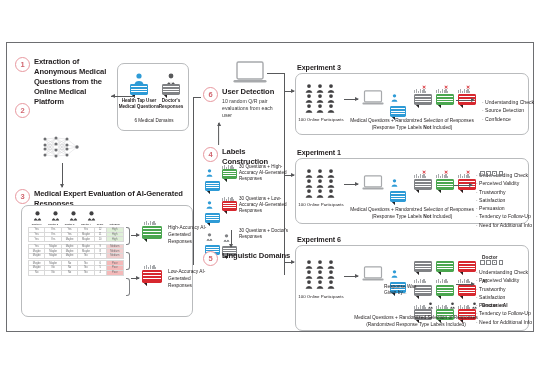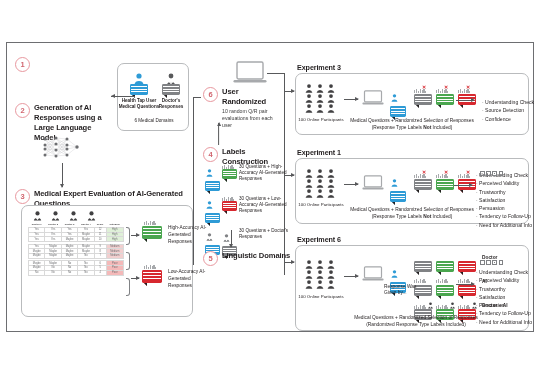--- a/index.html
+++ b/index.html
@@ -55,25 +55,25 @@
   .chk.on::after{content:"";position:absolute;left:0.9px;top:0.9px;right:0.9px;bottom:0.9px;background:#808285;}
   .xm{position:absolute;font-size:5px;color:#d7282f;font-weight:bold;line-height:1;}
 </style>
 </head>
 <body>
 
 <div class="figure">
 
   <div class="step-row" style="position:absolute;left:8px;top:14px;width:96px;">
     <div class="step-num">1</div>
+    <div class="step-title">Extraction of Anonymous Medical Questions from the Online Medical Platform</div>
   </div>
 
   <div class="step-row" style="position:absolute;left:8px;top:60px;width:96px;">
     <div class="step-num">2</div>
-    <div class="step-title">Generation of AI Responses using a Large Language Model</div>
   </div>
 
   <div class="nn" style="position:absolute;left:32px;top:92px;width:46px;height:24px;">
     <svg width="46" height="24" viewBox="0 0 46 24" style="position:absolute;left:0;top:0;">
       <g stroke="#c7c9cb" stroke-width="0.35" fill="none">
         <path d="M6,4 L17,3 M6,4 L17,9 M6,4 L17,15 M6,4 L17,21 M6,10 L17,3 M6,10 L17,9 M6,10 L17,15 M6,10 L17,21 M6,14 L17,3 M6,14 L17,9 M6,14 L17,15 M6,14 L17,21 M6,20 L17,3 M6,20 L17,9 M6,20 L17,15 M6,20 L17,21"></path>
         <path d="M17,3 L28,4 M17,3 L28,10 M17,3 L28,14 M17,3 L28,20 M17,9 L28,4 M17,9 L28,10 M17,9 L28,14 M17,9 L28,20 M17,15 L28,4 M17,15 L28,10 M17,15 L28,14 M17,15 L28,20 M17,21 L28,4 M17,21 L28,10 M17,21 L28,14 M17,21 L28,20"></path>
         <path d="M28,4 L38,12 M28,10 L38,12 M28,14 L38,12 M28,20 L38,12"></path>
       </g>
       <g fill="#6d6e71">
@@ -130,21 +130,21 @@
     <div class="capn" style="position:absolute;left:0;top:54px;width:72px;">6 Medical Domains</div>
   </div>
 
   <div class="arrow-h rev" style="left:104px;top:53px;width:24px;"></div>
 
   <div class="line" style="left:186px;top:54px;width:1.1px;height:46px;"></div>
   <div class="line" style="left:186px;top:54px;width:8px;height:1.1px;"></div>
 
   <div class="step-row" style="position:absolute;left:8px;top:146px;width:190px;">
     <div class="step-num">3</div>
-    <div class="step-title">Medical Expert Evaluation of AI-Generated Questions</div>
+    <div class="step-title">Medical Expert Evaluation of AI-Generated Responses</div>
   </div>
 
   <div class="rbox" style="position:absolute;left:14px;top:162px;width:172px;height:112px;">
 
     <div style="position:absolute;left:10px;top:5px;display:flex;gap:7px;">
       <svg width="11" height="10" viewBox="0 0 11 10">
           <circle cx="5.5" cy="2.4" r="2.1" fill="#414042"></circle>
           <path d="M1.8,9.6 a3.8,3.6 0 0 1 7.4,0 z" fill="#414042"></path>
           <rect x="4.9" y="5.6" width="1.2" height="3.2" fill="#fff"></rect>
           <rect x="3.9" y="6.6" width="3.2" height="1.2" fill="#fff"></rect>
@@ -310,21 +310,21 @@
 
   <div style="position:absolute;left:226px;top:18px;">
     <svg width="34" height="24" viewBox="0 0 34 24">
       <rect x="4" y="1" width="26" height="17" rx="1.4" fill="none" stroke="#a7a9ac" stroke-width="1.4"></rect>
       <rect x="0.5" y="19" width="33" height="2.6" rx="1.3" fill="#a7a9ac"></rect>
     </svg>
   </div>
   <div class="step-row" style="position:absolute;left:196px;top:44px;width:76px;">
     <div class="step-num">6</div>
     <div>
-      <div class="step-title">User Randomized</div>
+      <div class="step-title">User Detection</div>
       <div class="sub" style="width:62px;margin-top:1px;">10 random Q/R pair evaluations from each user</div>
     </div>
   </div>
   <div class="arrow-v" style="left:211px;top:80px;height:22px;transform:rotate(180deg);"></div>
 
   <div class="line" style="left:260px;top:30px;width:18px;height:1.1px;"></div>
   <div class="line" style="left:277px;top:30px;width:1.1px;height:202px;"></div>
   <div class="arrow-h" style="left:278px;top:48px;width:9px;"></div>
   <div class="arrow-h" style="left:278px;top:132px;width:9px;"></div>
   <div class="arrow-h" style="left:278px;top:219px;width:9px;"></div>

